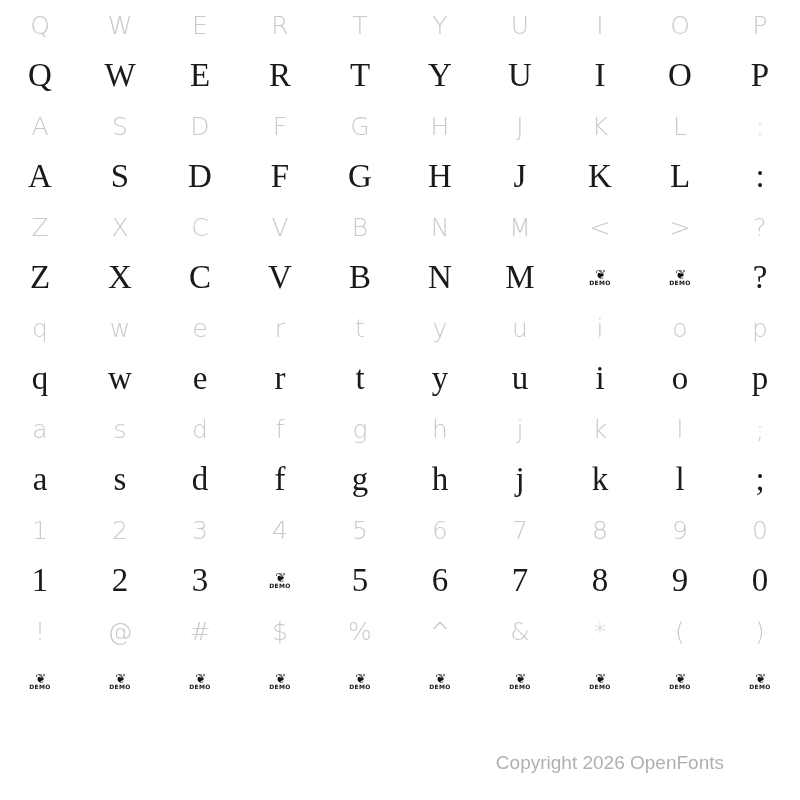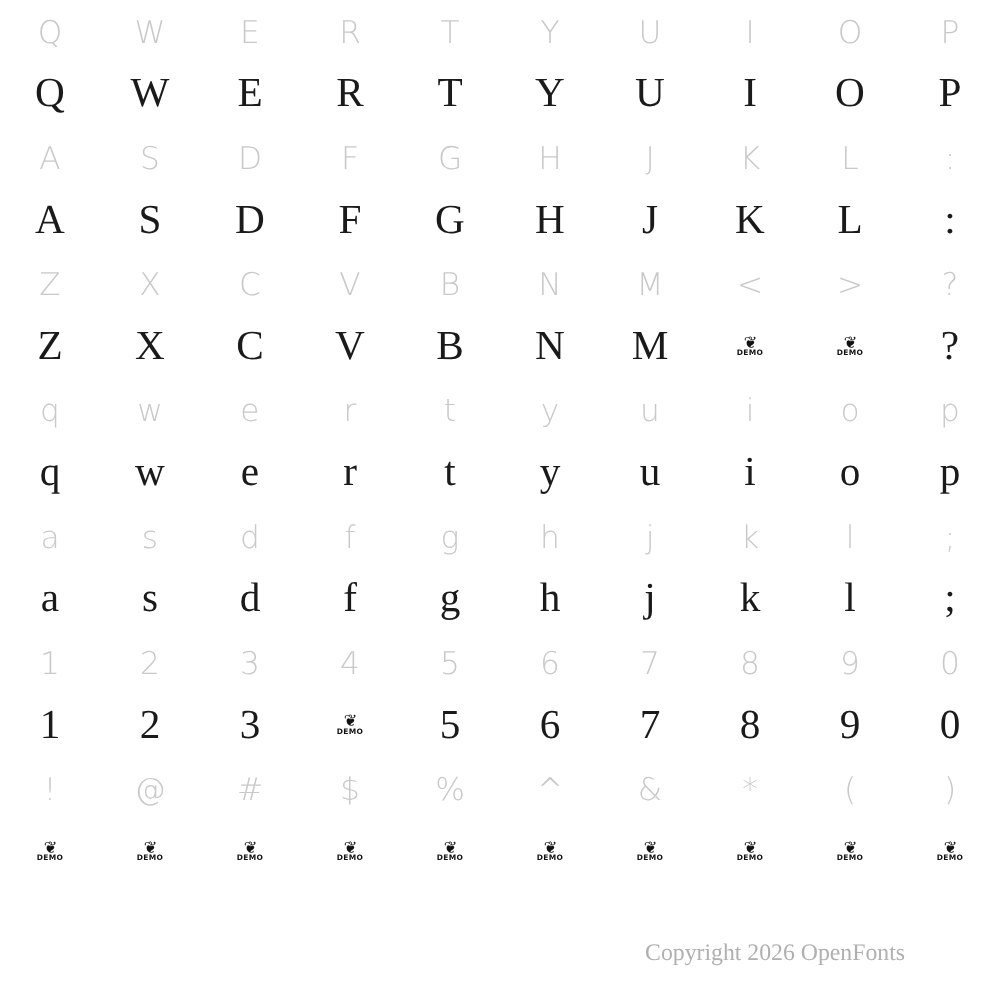--- a/index.html
+++ b/index.html
@@ -73,21 +73,21 @@
     line-height: 7px;
   }
   .footer {
     position: absolute;
     left: 0;
     right: 0;
     bottom: 26px;
     text-align: right;
     padding-right: 76px;
     color: #b0b0b0;
-    font-family: Liberation Serif, serif;
+    font-family: Liberation Sans, sans-serif;
     font-size: 19px;
     font-weight: 400;
   }
 </style>
 </head>
 <body>
 
 <div id="sheet">
   <div class="grid" id="grid">
       <div class="cell label-cell">Q</div>

